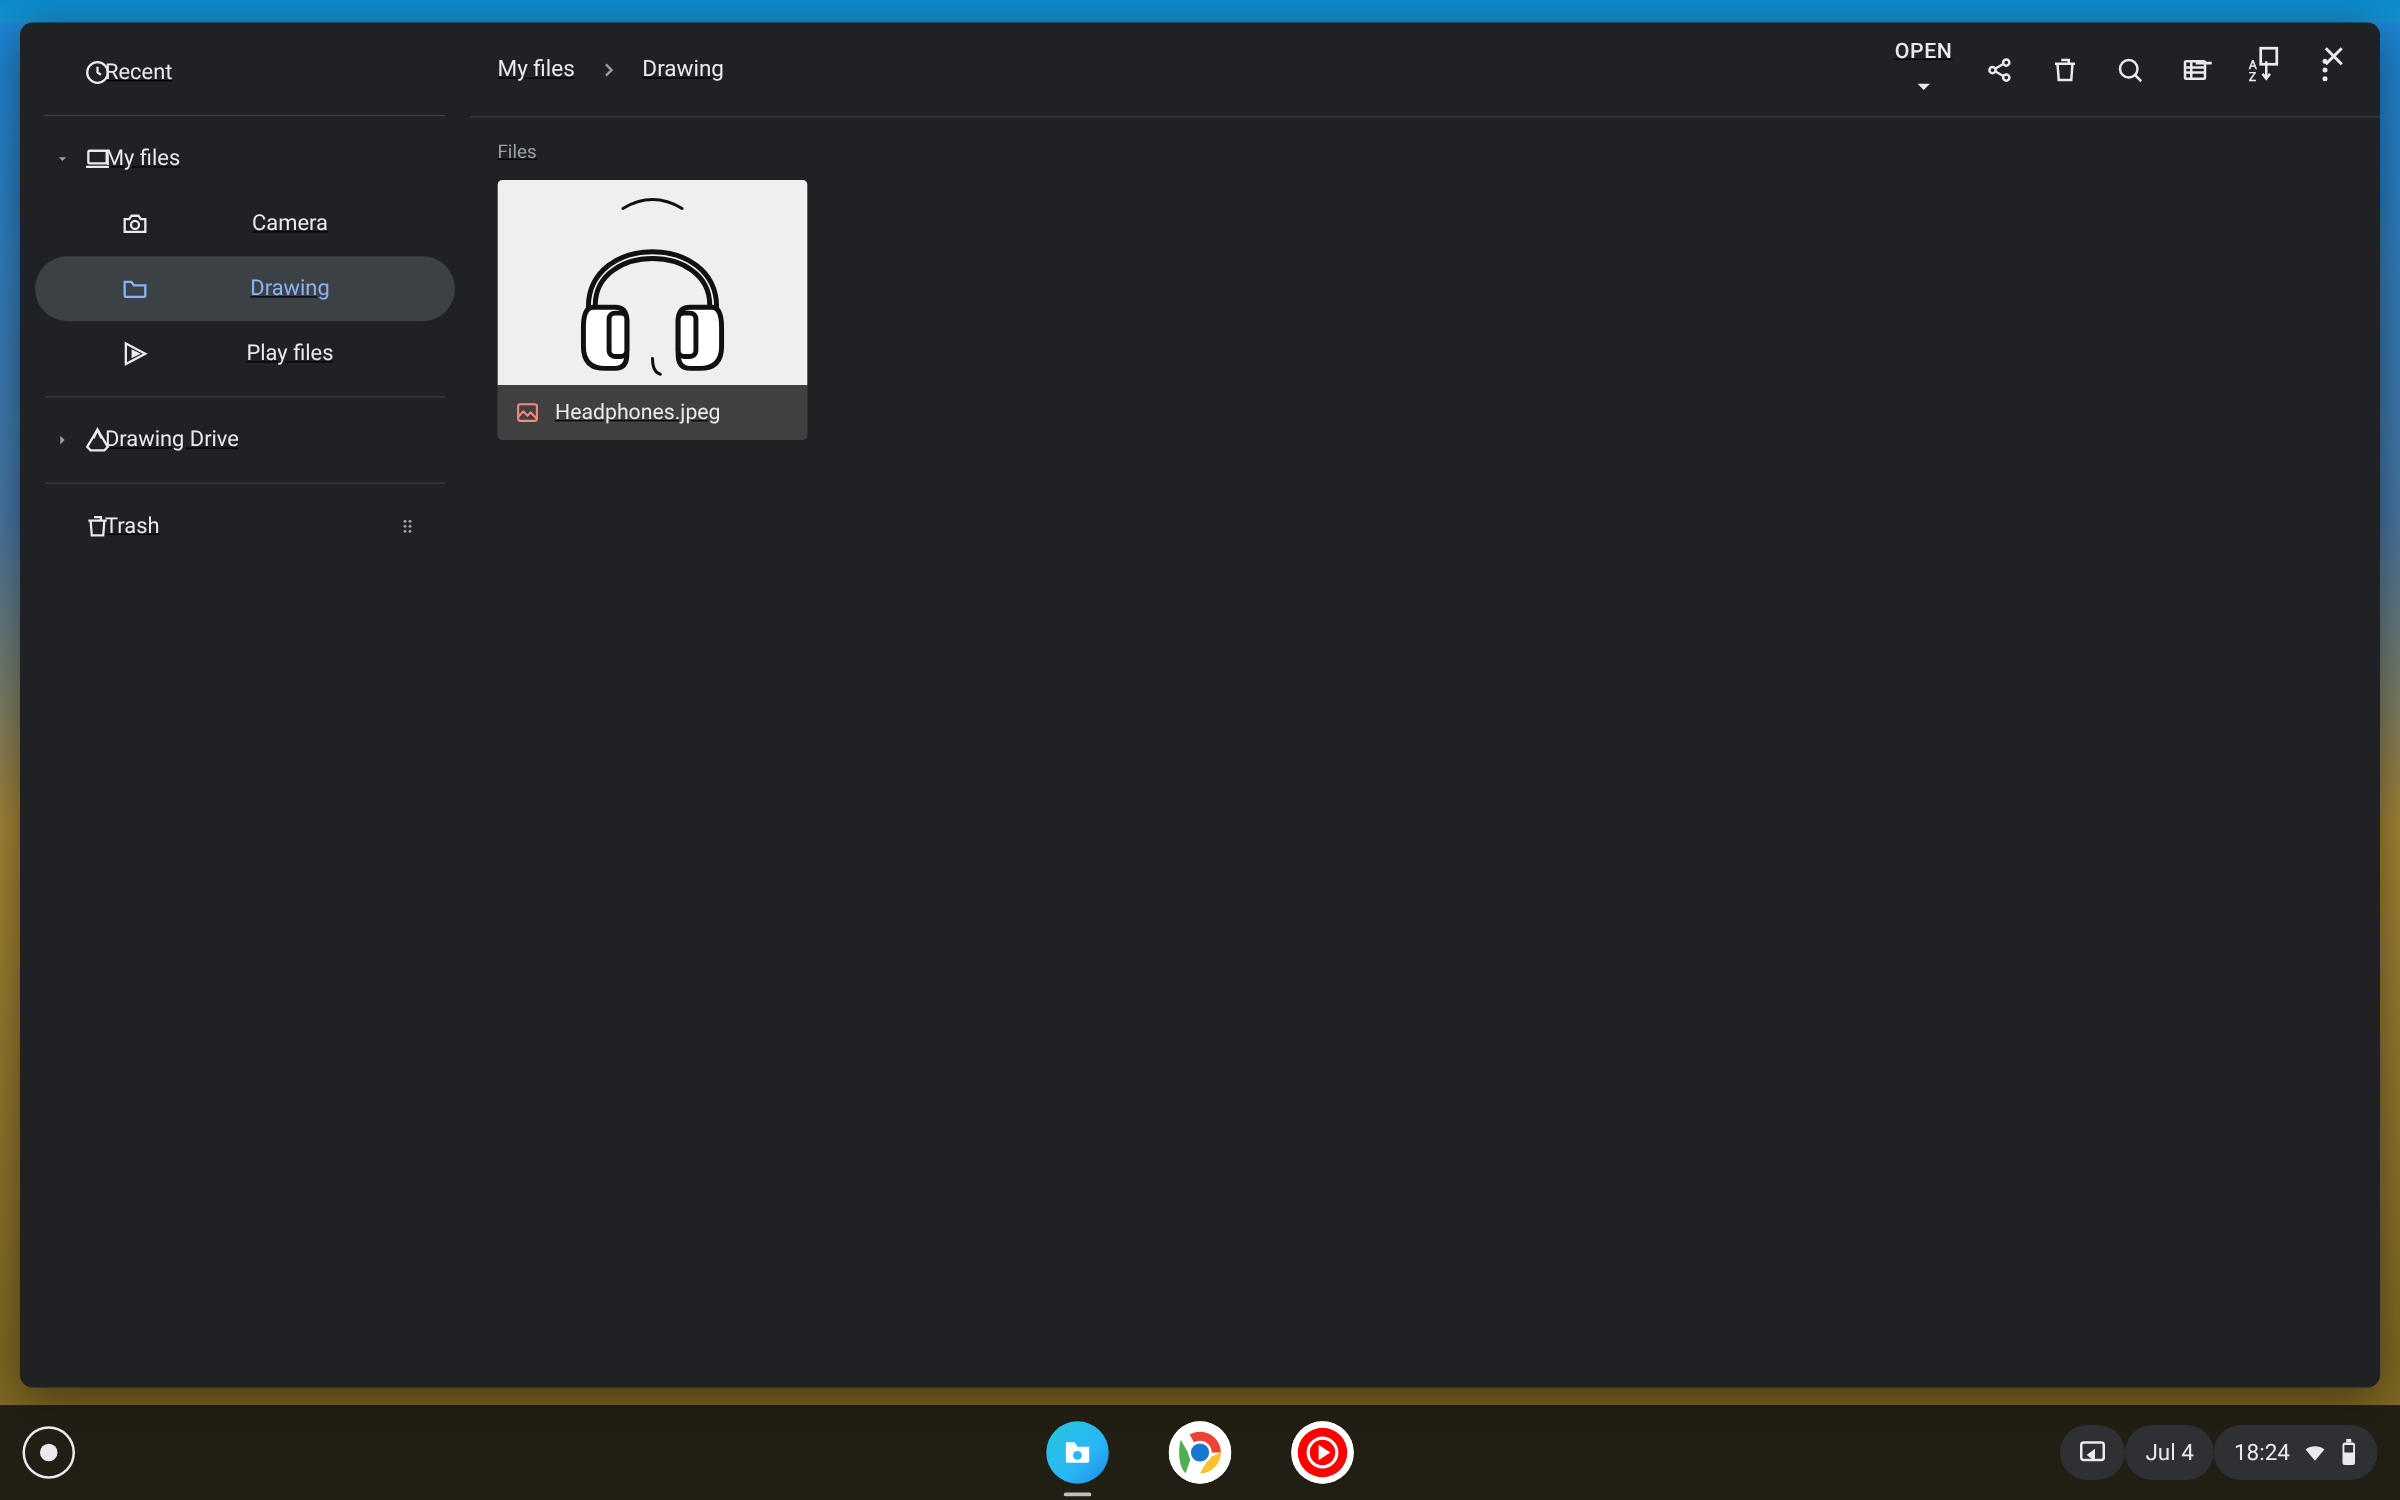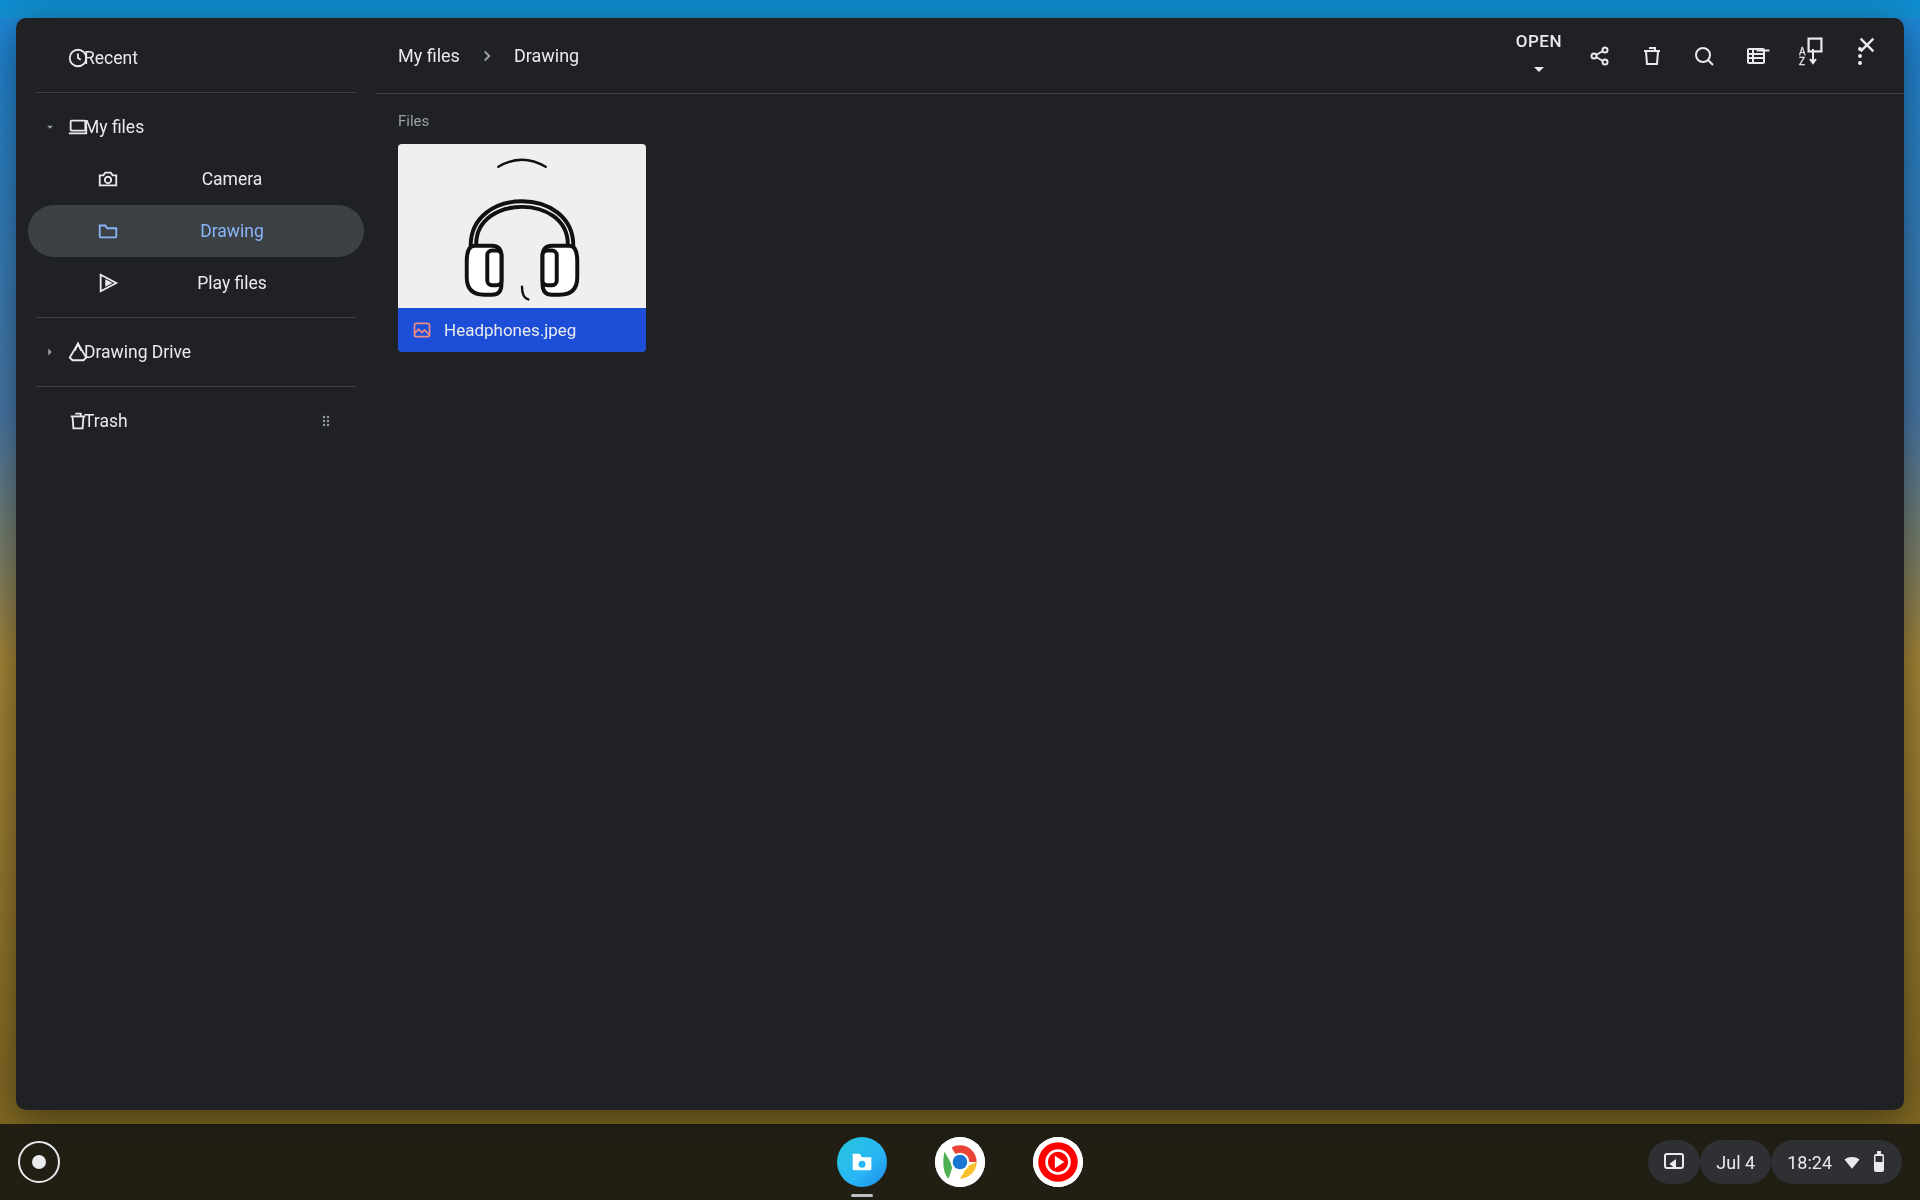--- a/index.html
+++ b/index.html
@@ -24,21 +24,21 @@
     overflow: hidden;
   }
   .window-controls {
     position: absolute; top: 0; right: 0;
     display: flex; gap: 26px; padding: 14px 24px 0 0;
     z-index: 5;
   }
   .wc-btn { width:26px; height:26px; display:flex; align-items:center; justify-content:center; color:#e8eaed; cursor:pointer; }
   .wc-btn svg { width:22px; height:22px; }
 
-  .app-body { display:flex; flex:1; height:100%; }
+  .app-body { display:flex; flex:1; height:100%;text-decoration:underline; }
 
   
   .sidebar {
     width: 360px; flex-shrink:0;
     padding: 14px 0 0 0;
     display:flex; flex-direction:column;
     color:#e8eaed;
   }
   .nav-item {
     display:flex; align-items:center;
@@ -79,21 +79,21 @@
 
   .content { padding: 18px 22px; }
   .section-label { font-size:15px; color:#9aa0a6; margin-bottom:14px; }
 
   .file-grid { display:flex; flex-wrap:wrap; gap:20px; }
   .file-card {
     width: 248px; border-radius:4px; overflow:hidden;
     background:#2a2d31; box-shadow: 0 0 0 1px #3c4043 inset;
     cursor:pointer;
   }
-  .file-card.selected .file-caption { background:#1d4ed8; }
+  .file-card.selected .file-caption { background:#404040; }
   .file-thumb {
     width:100%; height:164px; background:#efefef;
     display:flex; align-items:center; justify-content:center;
     position:relative;
   }
   .file-caption {
     display:flex; align-items:center; gap:12px;
     padding: 12px 14px; background:#2d2f33;
     font-size:17px; color:#e8eaed;
   }

